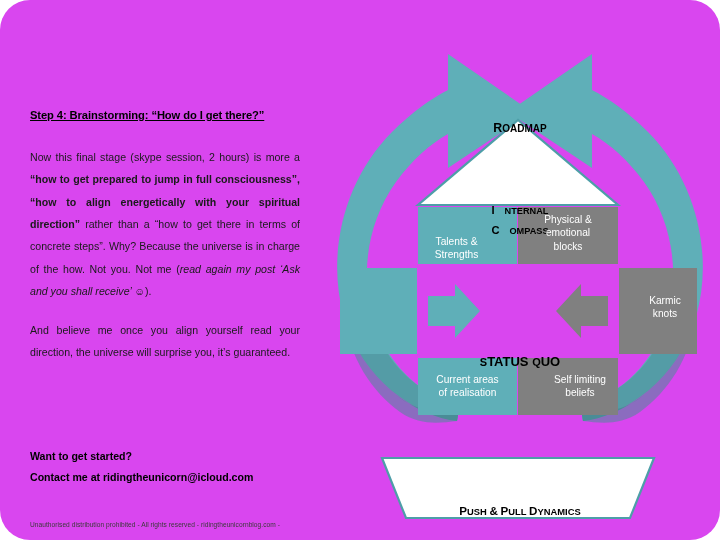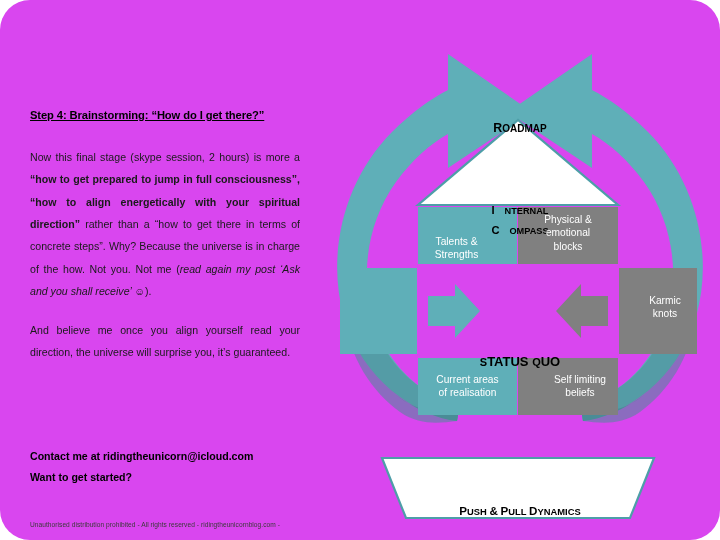--- a/index.html
+++ b/index.html
@@ -127,22 +127,22 @@
 
 <div id="slide">
 
   <div class="text-col">
     <div class="headline">Step 4: Brainstorming: “How do I get there?”</div>
     <div class="body-par" id="par1"><span>Now this final stage (skype session, 2 hours) is more a </span><span class="b">“how to get prepared to jump in full consciousness”, “how to align energetically with your spiritual direction”</span><span> rather than a “how to get there in terms of concrete steps”. Why? Because the universe is in charge of the how. Not you. Not me (</span><span class="i">read again my post ‘Ask and you shall receive’ ☺</span><span>).</span></div>
     <div class="body-par tight" id="par2"><span>And believe me once you align yourself read your direction, the universe will surprise you, it’s guaranteed.</span></div>
   </div>
 
   <div class="cta">
+    <p class="cta-line">Want to get started?</p>
     <p class="cta-line">Contact me at ridingtheunicorn@icloud.com</p>
-    <p class="cta-line">Want to get started?</p>
   </div>
 
   <div class="footer">Unauthorised distribution prohibited - All rights reserved - ridingtheunicornblog.com -</div>
 
   <div id="diagram">
 
     <svg width="400" height="480" viewBox="0 0 400 480">
       <defs></defs>
 
       <g>

